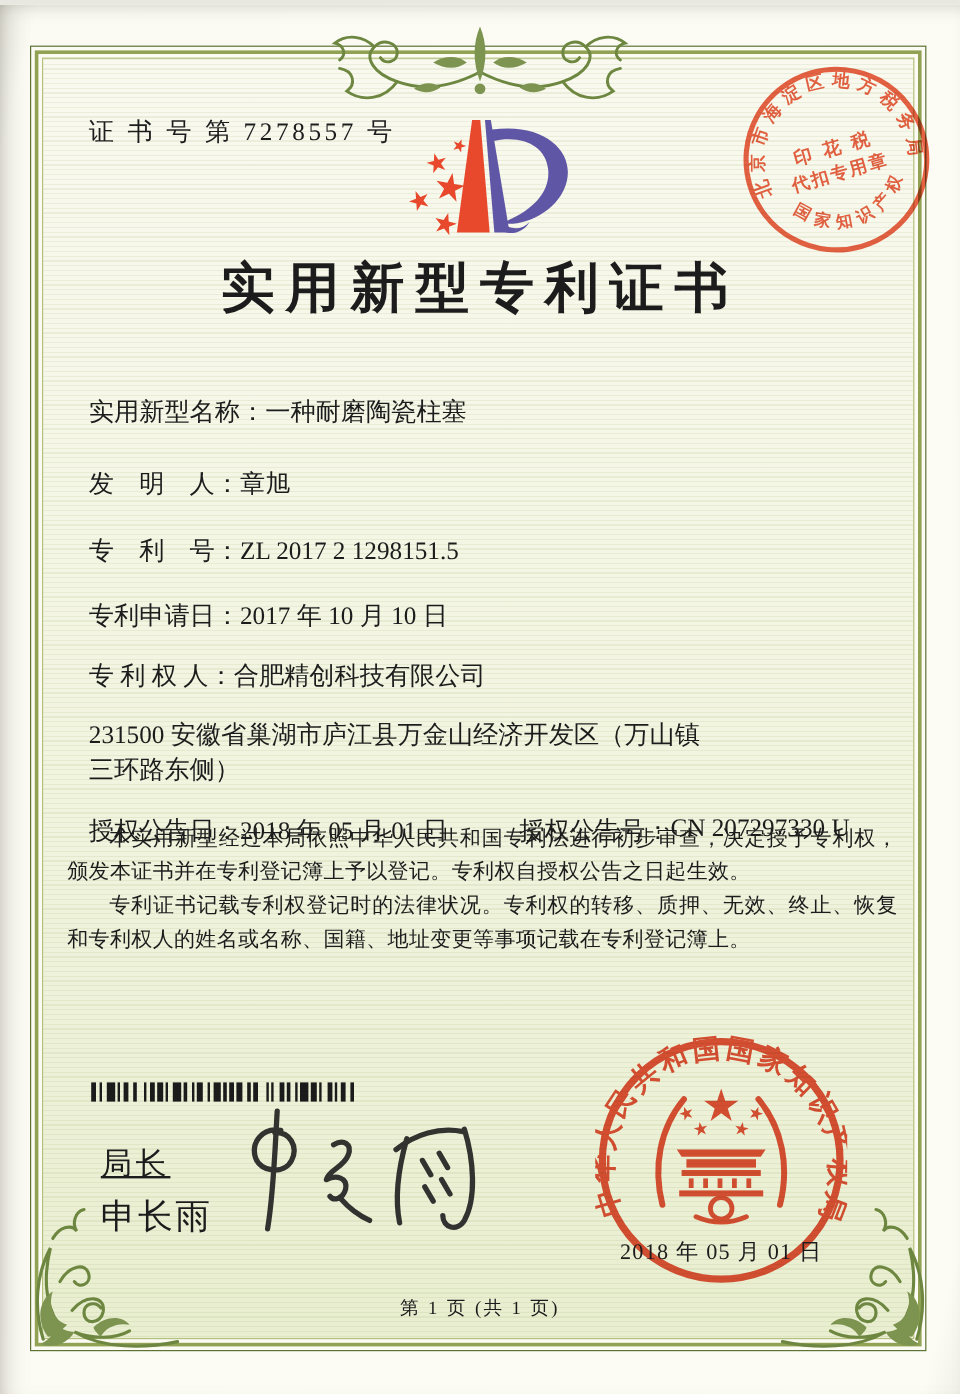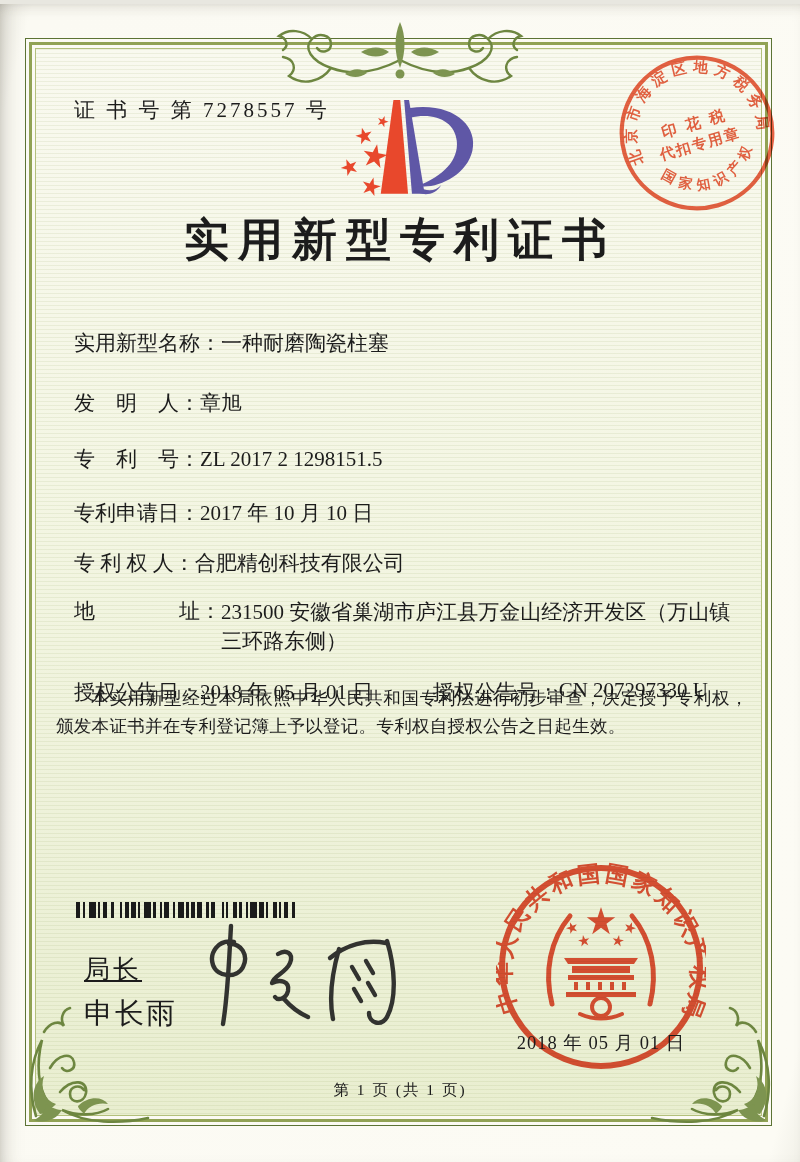--- a/index.html
+++ b/index.html
@@ -168,38 +168,38 @@
     </div>
     <div class="f-row mb4">
       <span class="f-label">专利申请日：</span>
       <span class="f-value">2017 年 10 月 10 日</span>
     </div>
     <div class="f-row mb5">
       <span class="f-label">专 利 权 人：</span>
       <span class="f-value">合肥精创科技有限公司</span>
     </div>
     <div class="f-row addr">
-      <span class="f-label">地　　　　址：</span>
       <span class="f-value">
         <div>231500 安徽省巢湖市庐江县万金山经济开发区（万山镇</div>
         <div>三环路东侧）</div>
       </span>
     </div>
     <div class="grant-row">
       <span class="f-label">授权公告日：</span>
       <span>2018 年 05 月 01 日</span>
       <span class="grant-right">
         <span class="f-label">授权公告号：</span>
         <span>CN 207297330 U</span>
       </span>
     </div>
   </div>
 
   <div class="paragraphs">
     <p>本实用新型经过本局依照中华人民共和国专利法进行初步审查，决定授予专利权，颁发本证书并在专利登记簿上予以登记。专利权自授权公告之日起生效。</p>
+    <p>专利证书记载专利权登记时的法律状况。专利权的转移、质押、无效、终止、恢复和专利权人的姓名或名称、国籍、地址变更等事项记载在专利登记簿上。</p>
   </div>
 
   <div class="barcode" id="barcode">
       <div style="width: 4.43564px; background: rgb(27, 27, 27);"></div>
       <div style="width: 2.21782px; background: transparent;"></div>
       <div style="width: 2.21782px; background: rgb(27, 27, 27);"></div>
       <div style="width: 4.43564px; background: transparent;"></div>
       <div style="width: 6.65347px; background: rgb(27, 27, 27);"></div>
       <div style="width: 2.21782px; background: transparent;"></div>
       <div style="width: 2.21782px; background: rgb(27, 27, 27);"></div>

